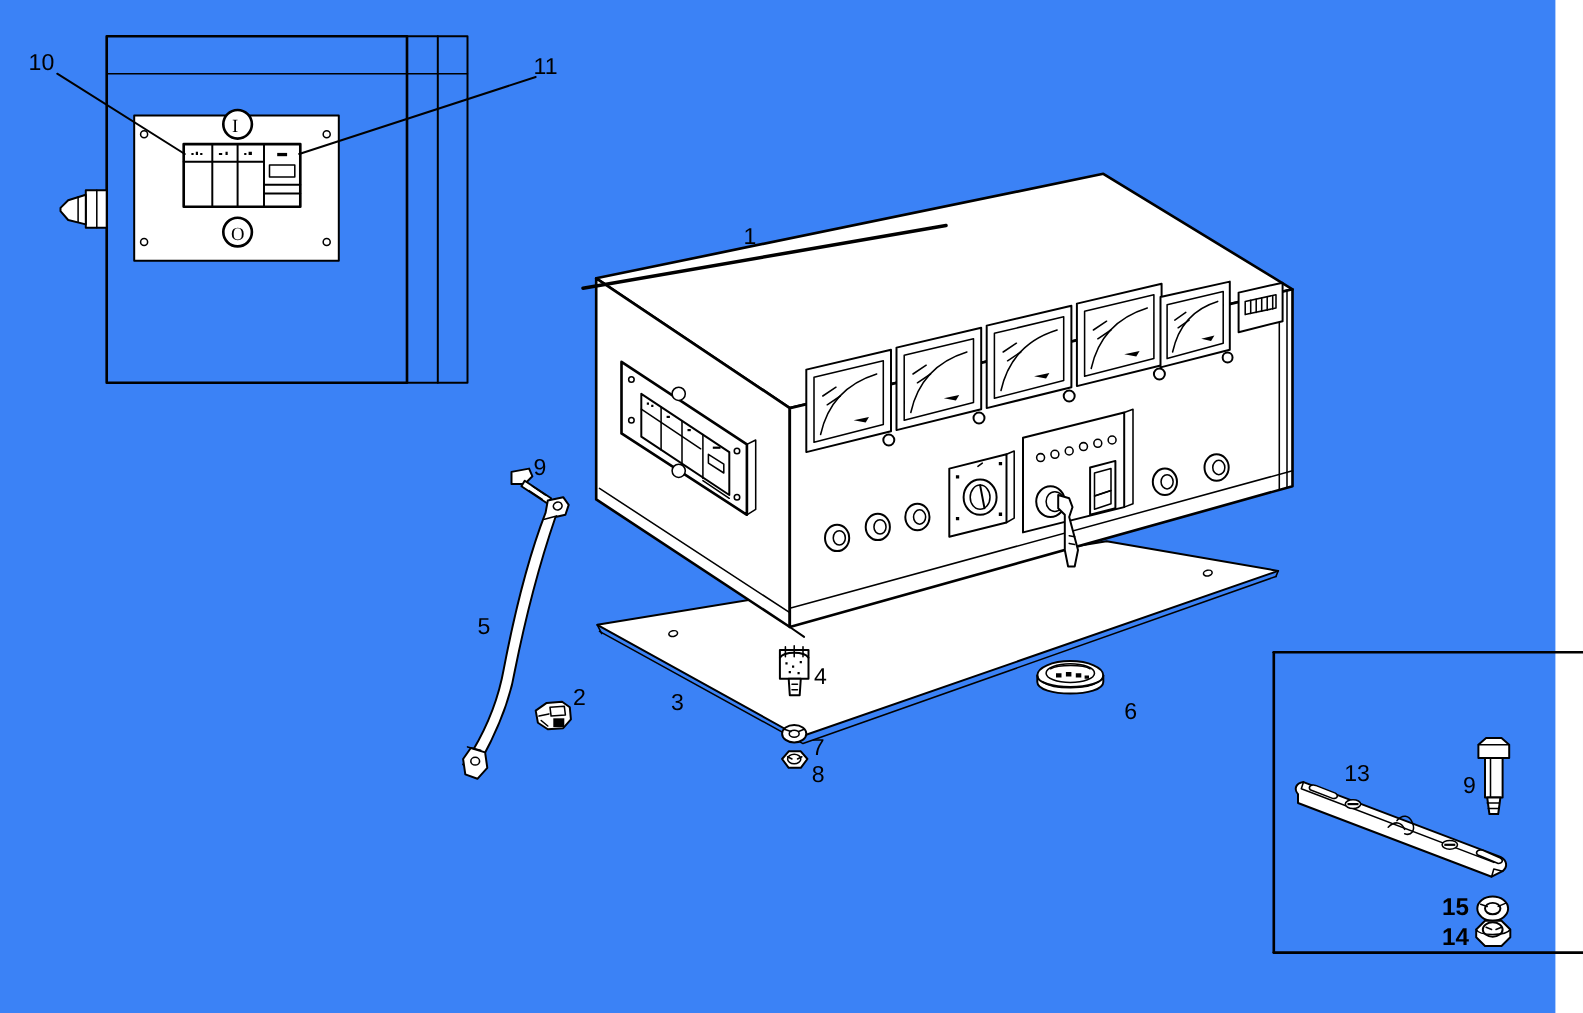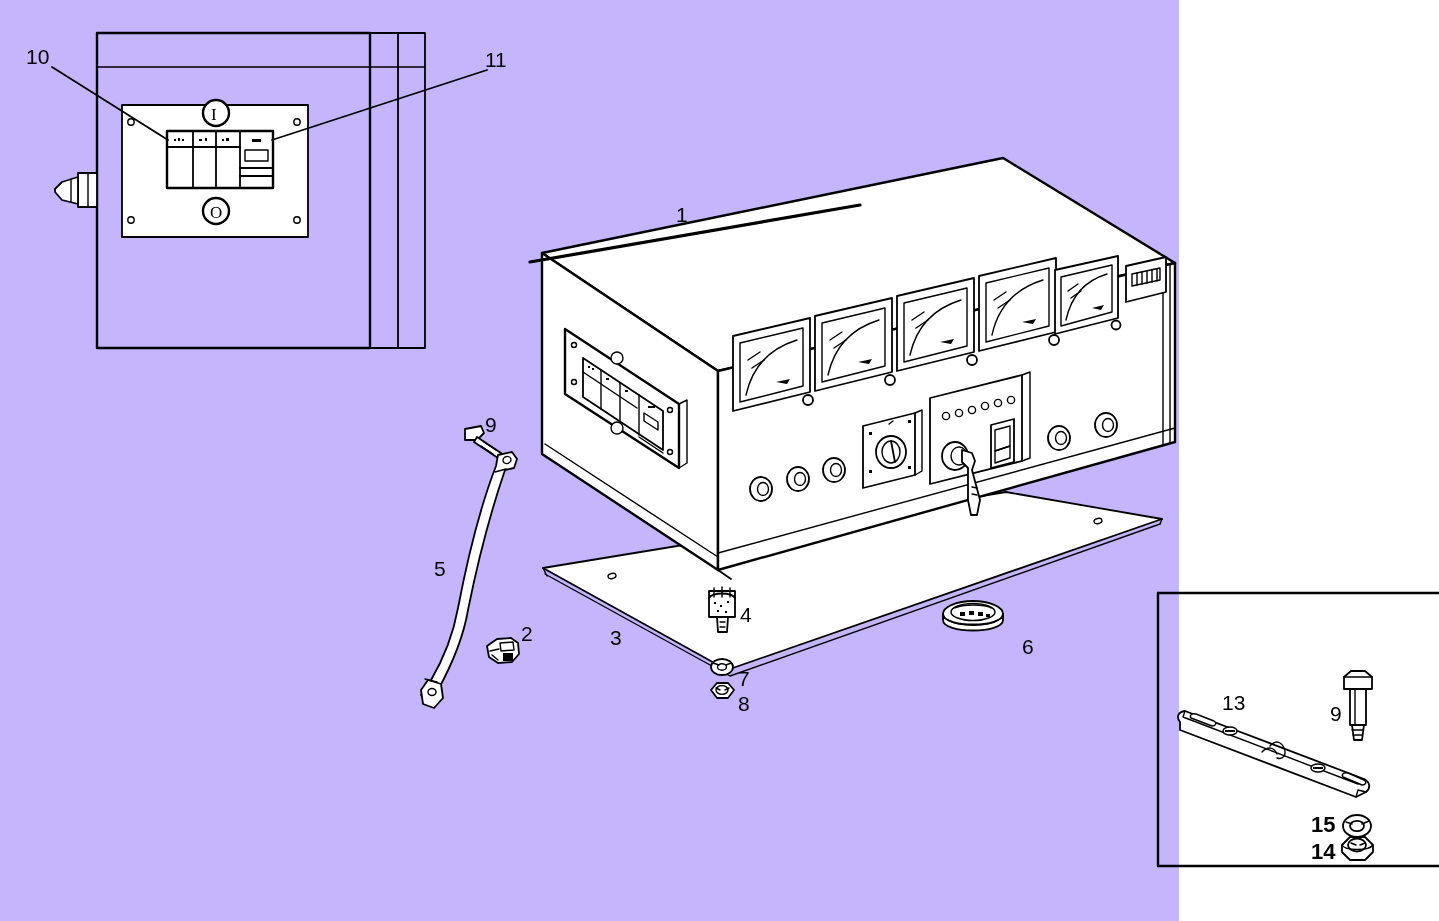--- a/index.html
+++ b/index.html
@@ -1,19 +1,19 @@
 <!DOCTYPE html>
 <html><head>
 <meta charset="utf-8">
 <title>Control Panel Parts Diagram</title>
 <style>
   html,body{margin:0;padding:0;background:#ffffff;}
   body{width:1439px;height:921px;overflow:hidden;
        font-family:"Liberation Sans", sans-serif;}
-  #stage{position:relative;width:1179px;height:921px;background:#c4b5fd;}
+  #stage{position:relative;width:1414px;height:921px;background:#3b82f6;}
   svg#dwg{position:absolute;left:0;top:0;width:1439px;height:921px;display:block;}
   .ln{fill:none;stroke:#000;stroke-linecap:round;stroke-linejoin:round;}
   .w1{stroke-width:1.4;}
   .w15{stroke-width:1.8;}
   .w2{stroke-width:2.4;}
   .w3{stroke-width:3.2;}
   .fw{fill:#ffffff;stroke:#000;stroke-linejoin:round;stroke-linecap:round;}
   .fk{fill:#000000;stroke:none;}
   .callout{font-family:"Liberation Sans", sans-serif;font-size:21px;fill:#000;
            font-weight:400;}

